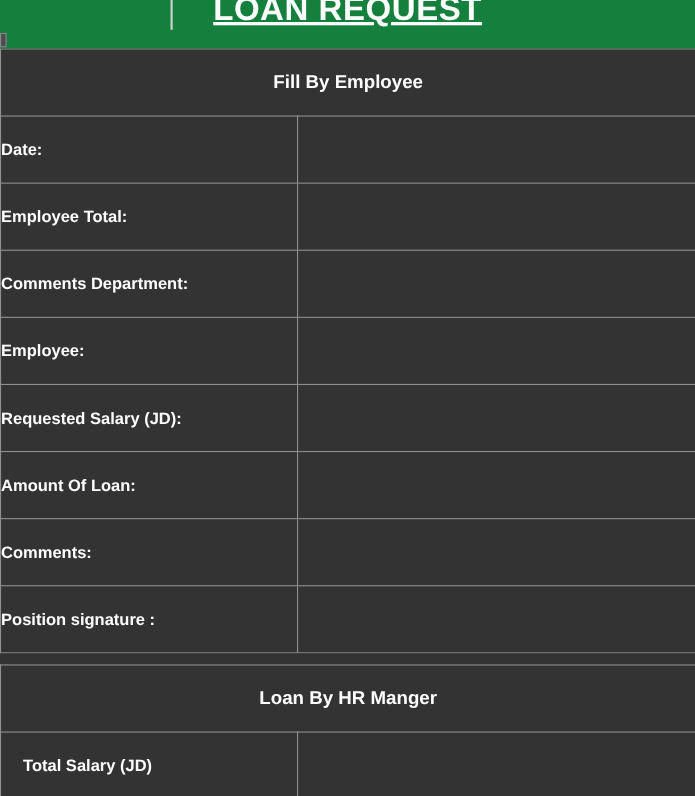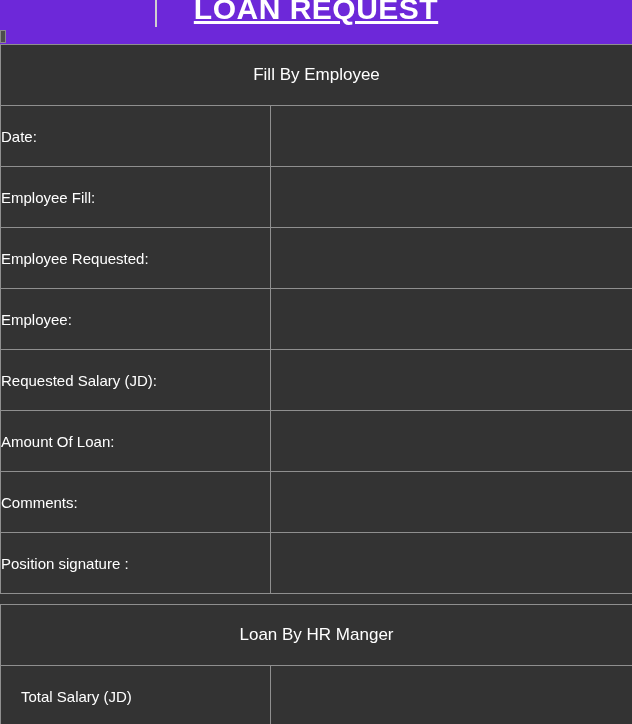--- a/index.html
+++ b/index.html
@@ -19,21 +19,21 @@
     position: relative;
     width: 632px;
     height: 724px;
     background: #333333;
   }
 
   
   .title-row {
     position: relative;
     height: 44px;
-    background: #6d28d9;
+    background: #15803d;
   }
   .title-divider {
     position: absolute;
     left: 155px;
     top: 0;
     width: 2px;
     height: 27px;
     background: #cfcfcf;
   }
   .title-text {
@@ -73,32 +73,32 @@
   }
   .col-label { width: 270px; }
   .col-value { width: 362px; }
 
   .section-row td {
     height: 60px;
   }
   .section-title {
     text-align: center;
     font-size: 17px;
-    font-weight: normal;
+    font-weight: bold;
     color: #ffffff;
     padding-top: 22px;
     padding-right: 0;
   }
 
   .field-row td {
     height: 60px;
   }
   .field-label {
     font-size: 15px;
-    font-weight: normal;
+    font-weight: bold;
     color: #ffffff;
     padding-left: 14px;
   }
   .field-label.indent {
     padding-left: 20px;
   }
   .field-value {
     font-size: 15px;
     color: #ffffff;
     padding-left: 12px;
@@ -129,25 +129,25 @@
     </colgroup>
     <tbody>
       <tr class="section-row">
         <td colspan="2" class="section-title">Fill By Employee</td>
       </tr>
       <tr class="field-row">
         <td class="field-label">Date:</td>
         <td class="field-value"></td>
       </tr>
       <tr class="field-row">
-        <td class="field-label">Employee Fill:</td>
+        <td class="field-label">Employee Total:</td>
         <td class="field-value"></td>
       </tr>
       <tr class="field-row">
-        <td class="field-label">Employee Requested:</td>
+        <td class="field-label">Comments Department:</td>
         <td class="field-value"></td>
       </tr>
       <tr class="field-row">
         <td class="field-label">Employee:</td>
         <td class="field-value"></td>
       </tr>
       <tr class="field-row">
         <td class="field-label">Requested Salary (JD):</td>
         <td class="field-value"></td>
       </tr>

